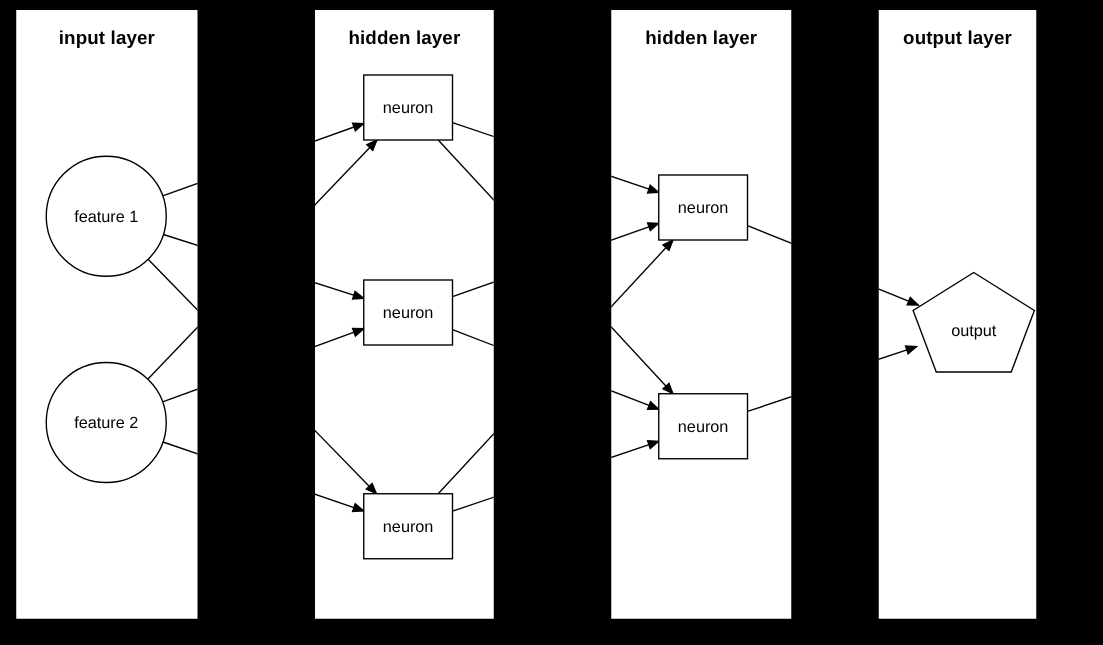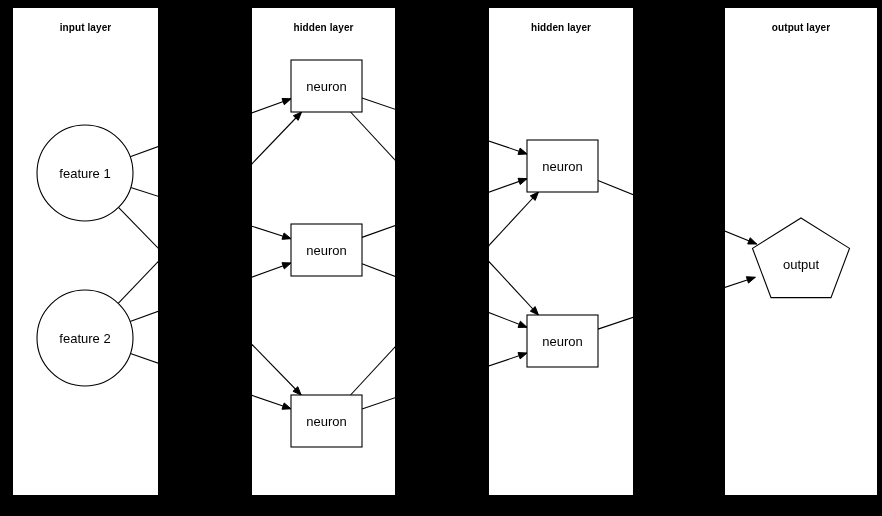--- a/index.html
+++ b/index.html
@@ -15,21 +15,21 @@
     position:absolute;
     background:#ffffff;
     overflow:hidden;
   }
   .panel-title{
     position:absolute;
     left:0;right:0;
     top:14px;
     text-align:center;
     font-family:"Liberation Sans", sans-serif;
-    font-size:10px;
+    font-size:15px;
     font-weight:bold;
     color:#000000;
     letter-spacing:0.1px;
   }
   .layer-svg{
     position:absolute;
     left:0;top:0;
     width:100%;height:100%;
     overflow:visible;
   }
@@ -124,21 +124,21 @@
         <polygon points="38,345.03389830508473 31.156161059832268,350.8787138334863 29.012720324224574,344.5555636634436" class="edge-head"></polygon>
         <line x1="109" y1="172.41014799154334" x2="265.69853273806336" y2="236.01716339473185" class="edge"></line>
         <line x1="109" y1="321.1416490486258" x2="264.3427525260372" y2="269.25125814140824" class="edge"></line>
         <rect x="38" y="132" width="71" height="52" class="shape"></rect>
         <text x="73.5" y="158" class="node-label">neuron</text>
         <rect x="38" y="307" width="71" height="52" class="shape"></rect>
         <text x="73.5" y="333" class="node-label">neuron</text>
       </svg>
   </div>
 
-  <div class="panel" id="panel-output-layer" style="left: 725px; top: 8px; width: 152px; height: 487px;">
+  <div class="panel" id="panel-output-layer" style="left: 703px; top: 8px; width: 126px; height: 487px;">
     <div class="panel-title">output layer</div>
     <svg class="layer-svg" id="svg-output-layer">
         <line x1="-125" y1="172.41014799154334" x2="31.698532738063363" y2="236.01716339473185" class="edge"></line>
         <polygon points="31.698532738063363,236.01716339473185 22.69867381204054,235.966771811235 25.209826739418126,229.78044194326833" class="edge-head"></polygon>
         <line x1="-125" y1="321.1416490486258" x2="30.342752526037202" y2="269.25125814140824" class="edge"></line>
         <polygon points="30.342752526037202,269.25125814140824 23.47301861732688,275.06561588956197 21.35768626254827,268.7330070046868" class="edge-head"></polygon>
         <polygon points="76.00,210.00 124.50,240.40 105.98,289.60 46.02,289.60 27.50,240.40" class="shape"></polygon>
         <text x="76" y="256" class="node-label">output</text>
       </svg>
   </div>

